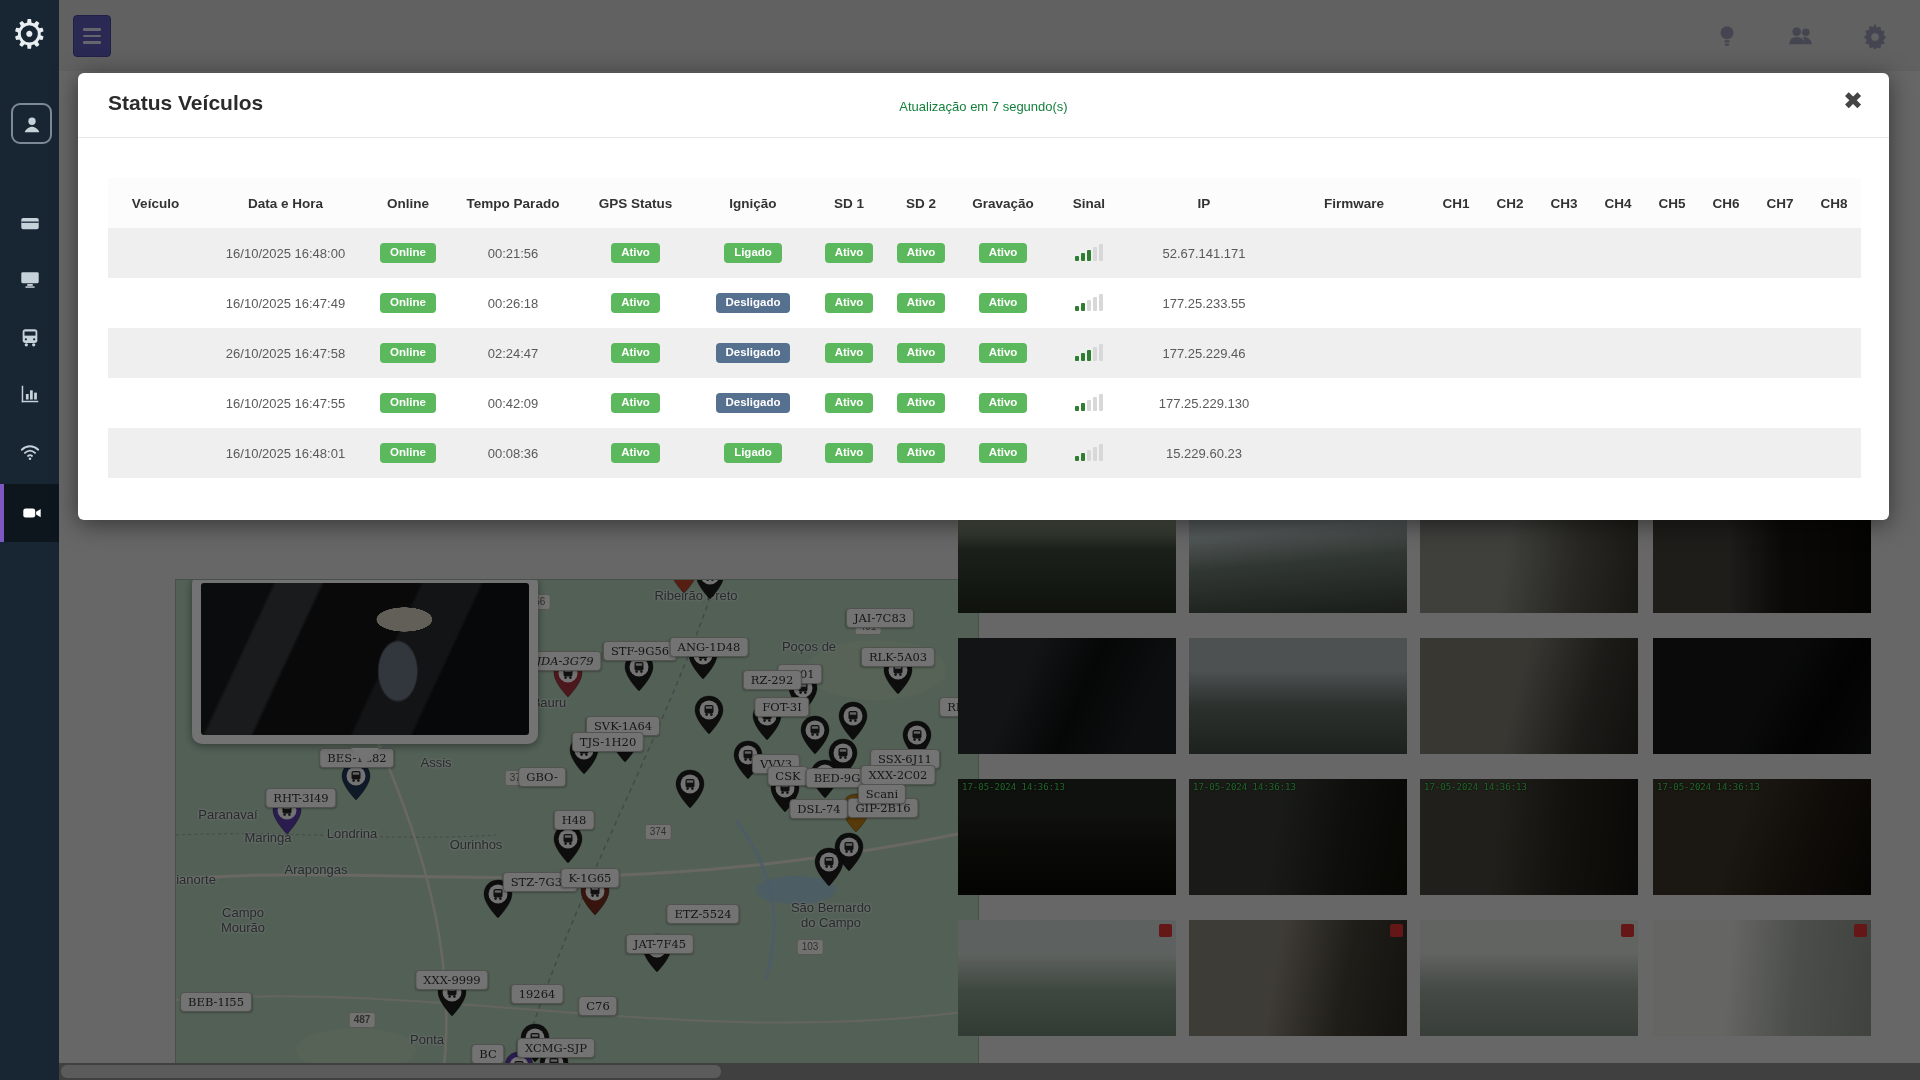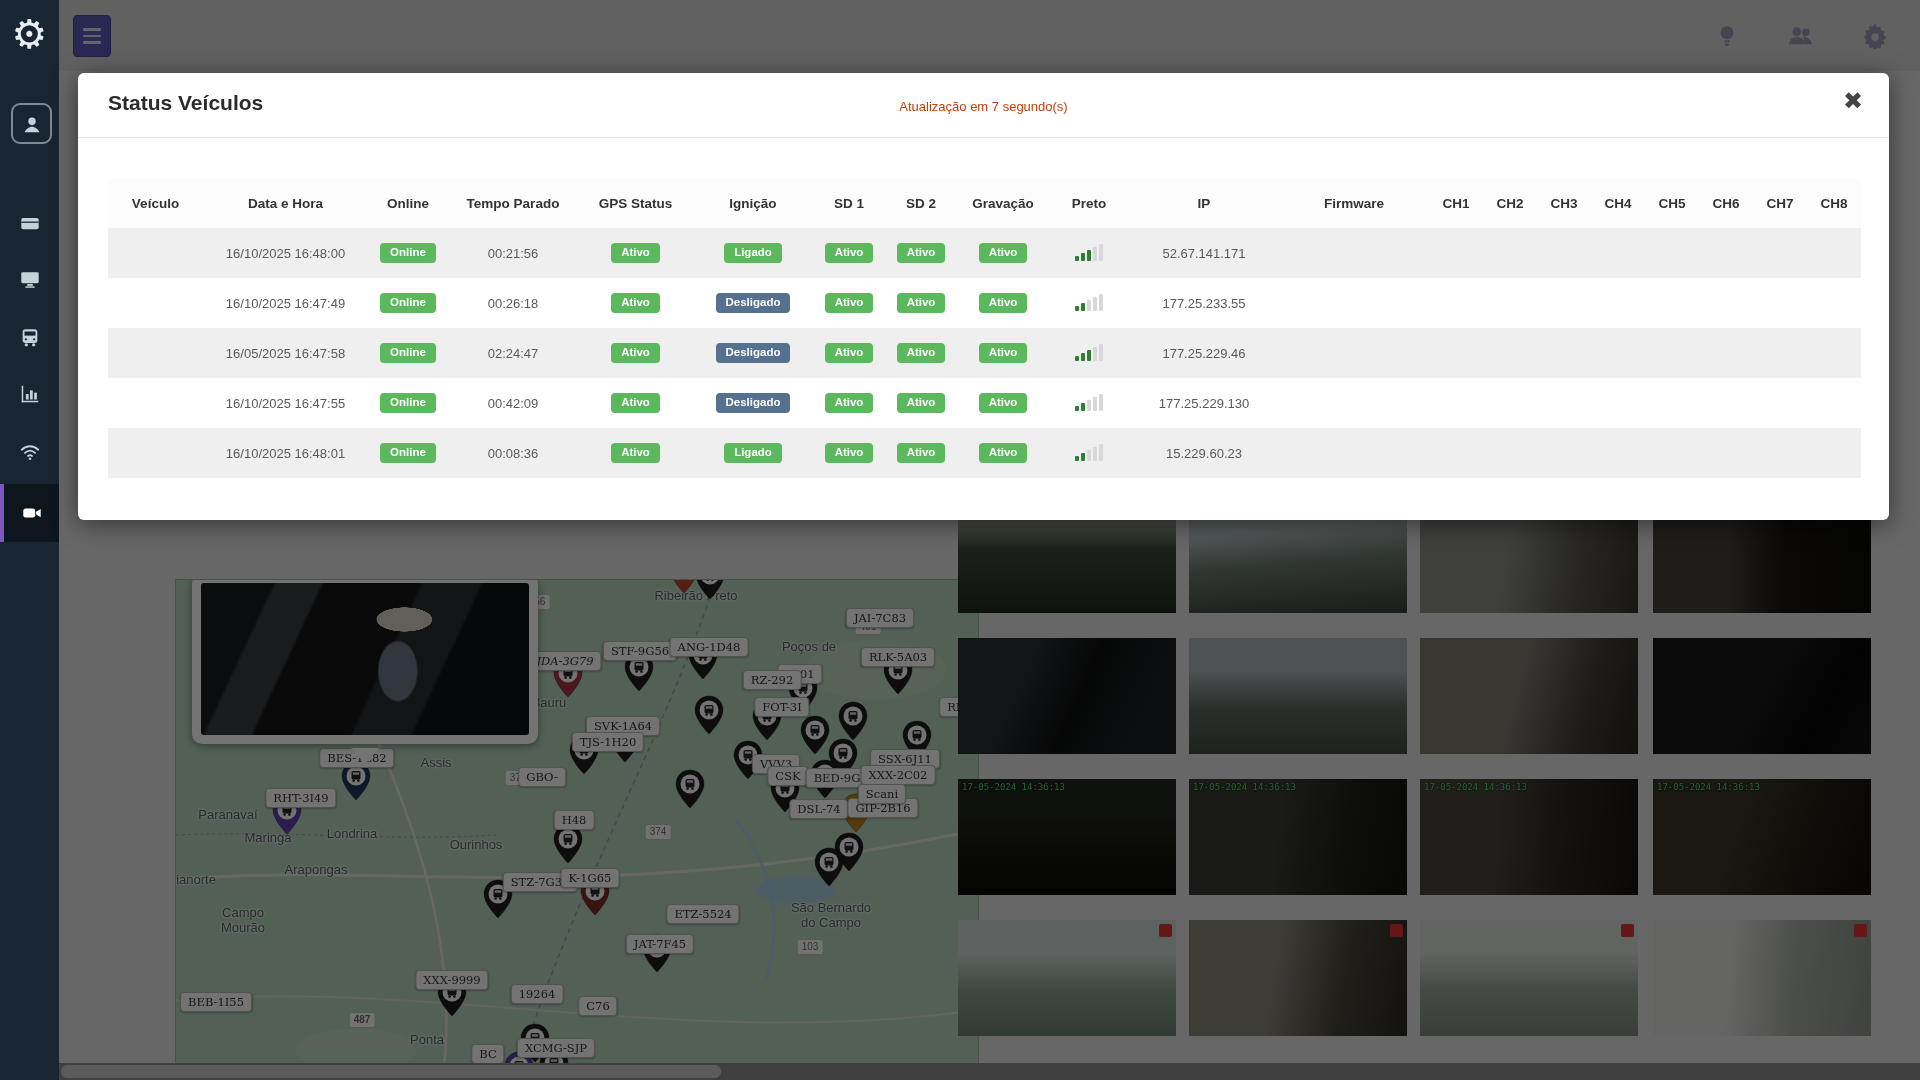--- a/index.html
+++ b/index.html
@@ -78,21 +78,21 @@
   
   .footerbar{position:absolute;left:59px;right:0;bottom:0;height:17px;background:#8f8f8f;z-index:2;}
   .footerbar .thumb-h{position:absolute;left:2px;top:2px;width:660px;height:13px;background:#c9c9c9;border-radius:6px;}
 
   
   .backdrop{position:absolute;left:0;top:0;width:1920px;height:1080px;background:rgba(0,0,0,.55);z-index:50;}
   .modal{position:absolute;left:78px;top:73px;width:1811px;height:447px;background:#fff;border-radius:6px;
     box-shadow:0 4px 24px rgba(0,0,0,.5);z-index:70;}
   .modal-header{position:relative;height:64px;border-bottom:1px solid #e8e8e8;}
   .modal-title{position:absolute;left:30px;top:18px;font-size:21px;font-weight:bold;color:#2b2b2b;}
-  .modal-sub{position:absolute;left:0;right:0;top:26px;text-align:center;font-size:13px;color:#c2410c;}
+  .modal-sub{position:absolute;left:0;right:0;top:26px;text-align:center;font-size:13px;color:#15803d;}
   .modal-close{position:absolute;right:26px;top:16px;font-size:24px;font-weight:bold;color:#444;cursor:pointer;line-height:1;}
   .modal-body{padding:40px 30px 0 30px;}
   table.status{border-collapse:collapse;width:100%;table-layout:fixed;}
   table.status th{font-size:13.5px;font-weight:bold;color:#333;background:#fcfcfc;height:50px;text-align:center;
     padding:0;white-space:nowrap;}
   table.status td{font-size:13px;color:#5a5a5a;height:50px;text-align:center;padding:0;white-space:nowrap;}
   table.status tr.odd td{background:#efefef;}
   .badge-pill{display:inline-block;font-size:11.5px;font-weight:bold;color:#fff;border-radius:4px;
     padding:4px 10px;line-height:1;}
   .bg-green{background:#5cb85c;}
@@ -624,21 +624,21 @@
             <tr id="status-head">
               <th>Veículo</th>
               <th>Data e Hora</th>
               <th>Online</th>
               <th>Tempo Parado</th>
               <th>GPS Status</th>
               <th>Ignição</th>
               <th>SD 1</th>
               <th>SD 2</th>
               <th>Gravação</th>
-              <th>Preto</th>
+              <th>Sinal</th>
               <th>IP</th>
               <th>Firmware</th>
               <th>CH1</th>
               <th>CH2</th>
               <th>CH3</th>
               <th>CH4</th>
               <th>CH5</th>
               <th>CH6</th>
               <th>CH7</th>
               <th>CH8</th>
@@ -696,21 +696,21 @@
               <td></td>
               <td></td>
               <td></td>
               <td></td>
               <td></td>
               <td></td>
               <td></td>
             </tr>
             <tr class="odd">
               <td></td>
-              <td>16/05/2025 16:47:58</td>
+              <td>26/10/2025 16:47:58</td>
               <td><span class="badge-pill bg-green">Online</span></td>
               <td>02:24:47</td>
               <td><span class="badge-pill bg-green">Ativo</span></td>
               <td><span class="badge-pill bg-slate">Desligado</span></td>
               <td><span class="badge-pill bg-green">Ativo</span></td>
               <td><span class="badge-pill bg-green">Ativo</span></td>
               <td><span class="badge-pill bg-green">Ativo</span></td>
               <td><span class="sig">
                   <i class="on" style="height:5px"></i>
                   <i class="on" style="height:8px"></i>

